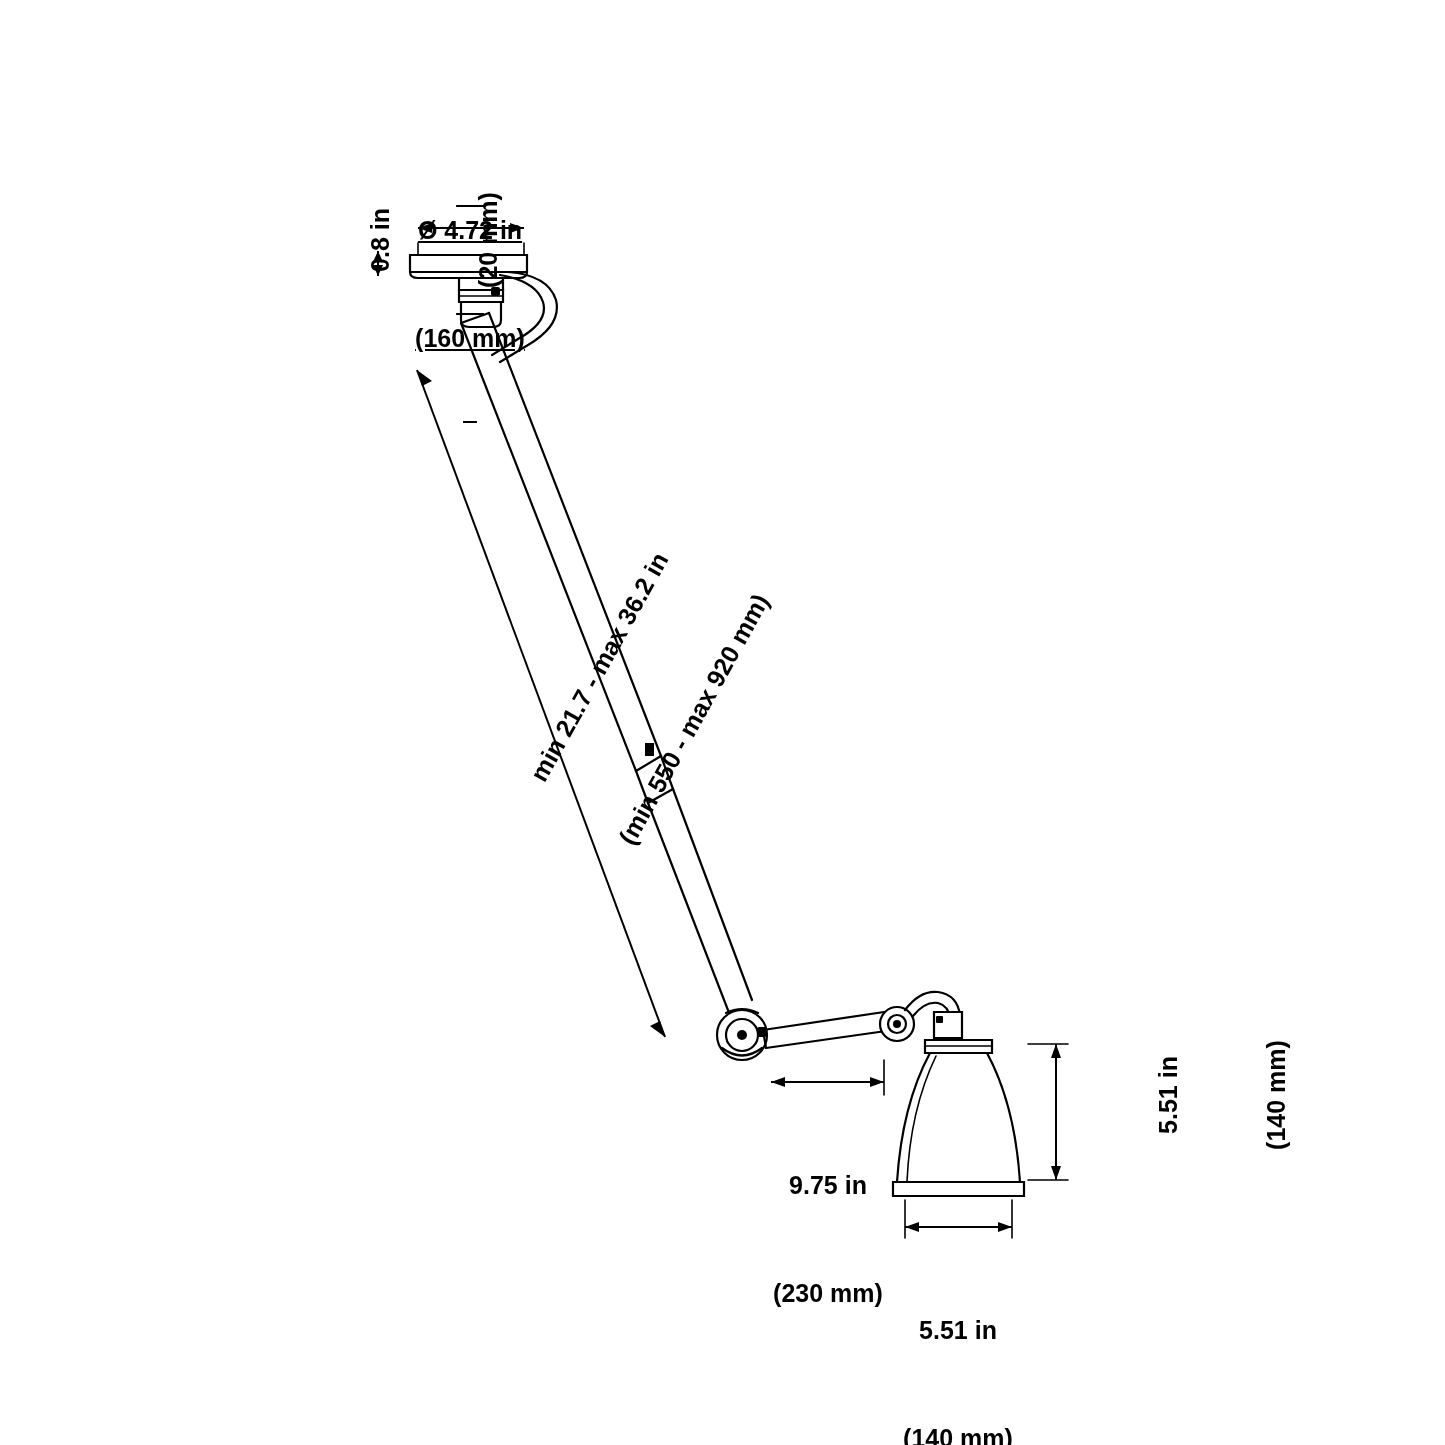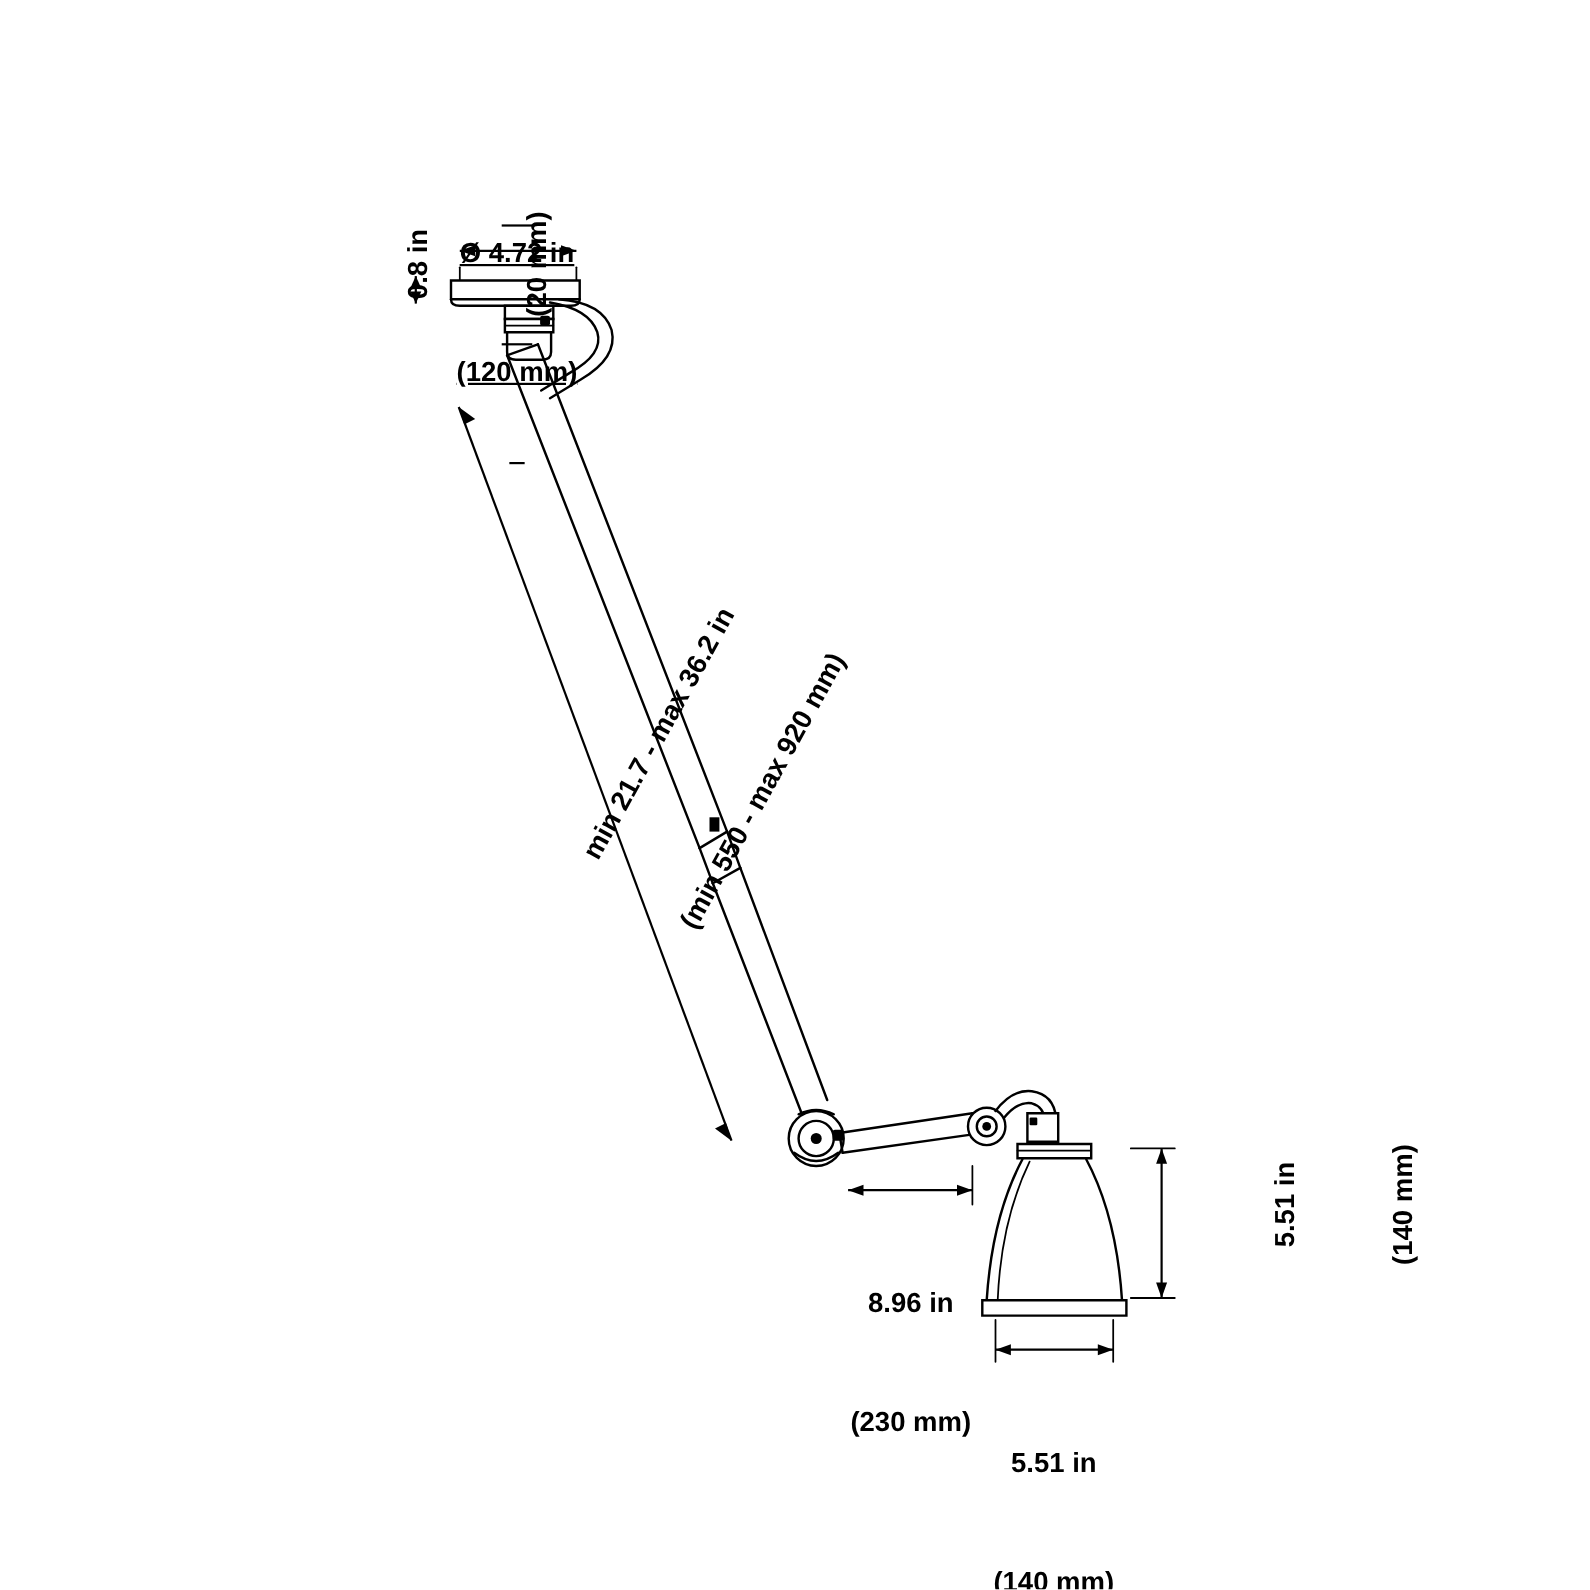--- a/index.html
+++ b/index.html
@@ -183,35 +183,35 @@
       <polygon class="fill-blk" points="905,1227 919,1222 919,1232"></polygon>
       <polygon class="fill-blk" points="1012,1227 998,1222 998,1232"></polygon>
       <line class="ln-thin" x1="905" y1="1200" x2="905" y2="1238"></line>
       <line class="ln-thin" x1="1012" y1="1200" x2="1012" y2="1238"></line>
     </g>
 
   </svg>
 
   <div class="dim-label" style="left:350px; top:140px; width:240px;text-decoration:underline;">
     <div>Ø 4.72 in</div>
-    <div>(120 mm)</div>
+    <div>(160 mm)</div>
   </div>
 
   <div class="dim-label rot90" style="left:290px; top:330px; width:180px;">
     <div>0.8 in</div>
     <div>(20 mm)</div>
   </div>
 
   <div class="dim-label rot-diag" style="left:404px; top:833px; width:480px;">
     <div>min 21.7 - max 36.2 in</div>
     <div>(min 550 - max 920 mm)</div>
   </div>
 
   <div class="dim-label" style="left:708px; top:1095px; width:240px;">
-    <div>8.96 in</div>
+    <div>9.75 in</div>
     <div>(230 mm)</div>
   </div>
 
   <div class="dim-label rot90" style="left:1078px; top:1185px; width:180px;">
     <div>5.51 in</div>
     <div>(140 mm)</div>
   </div>
 
   <div class="dim-label" style="left:838px; top:1240px; width:240px;">
     <div>5.51 in</div>

